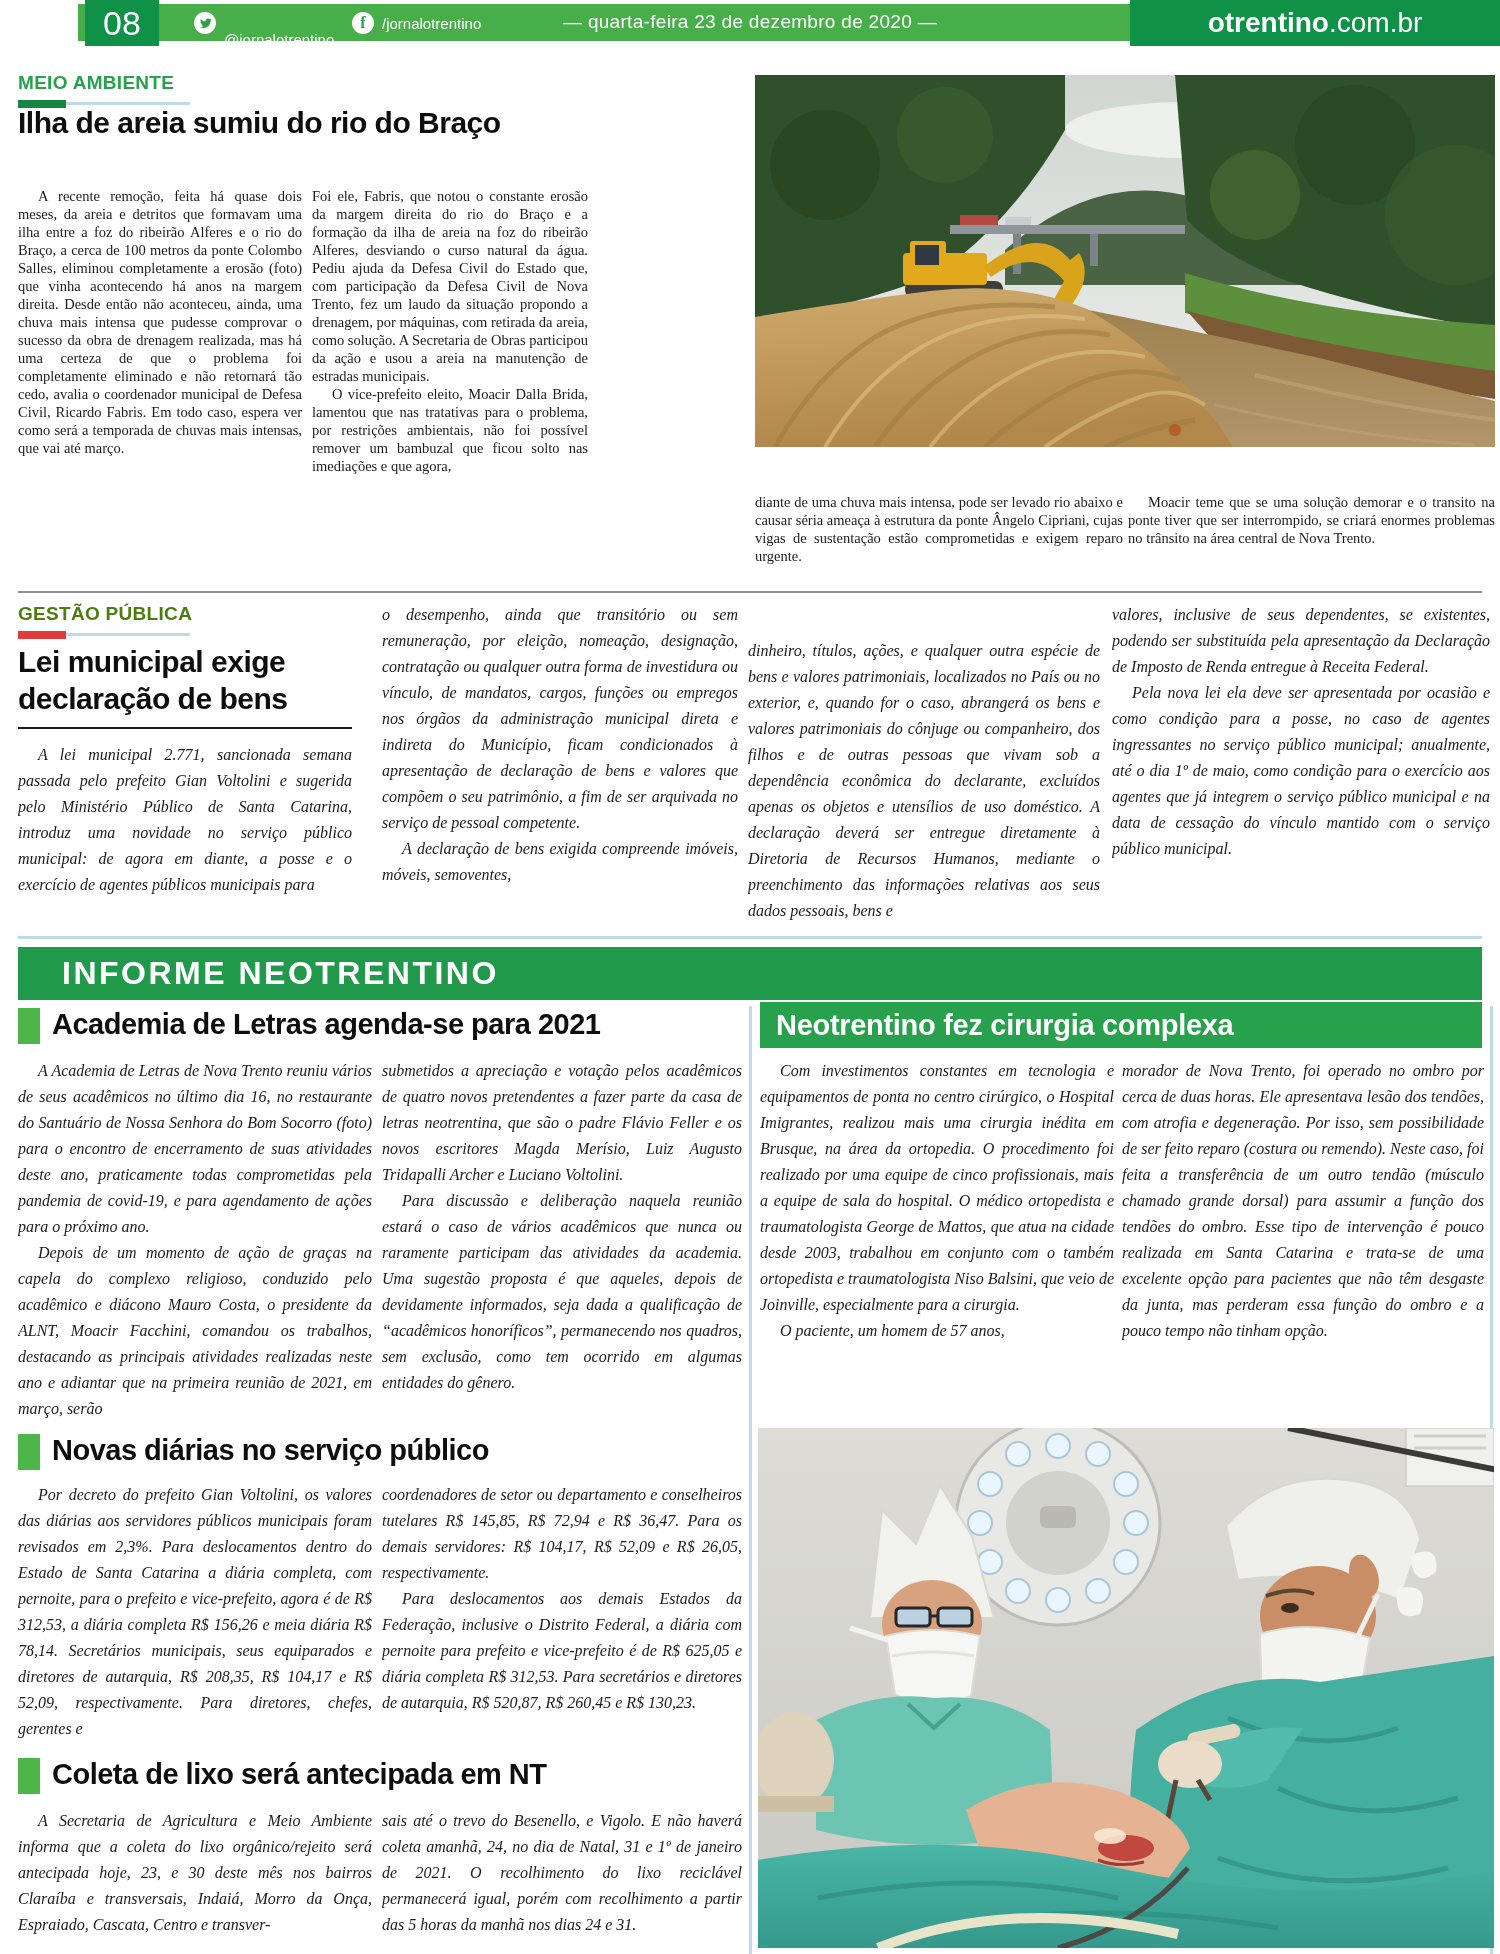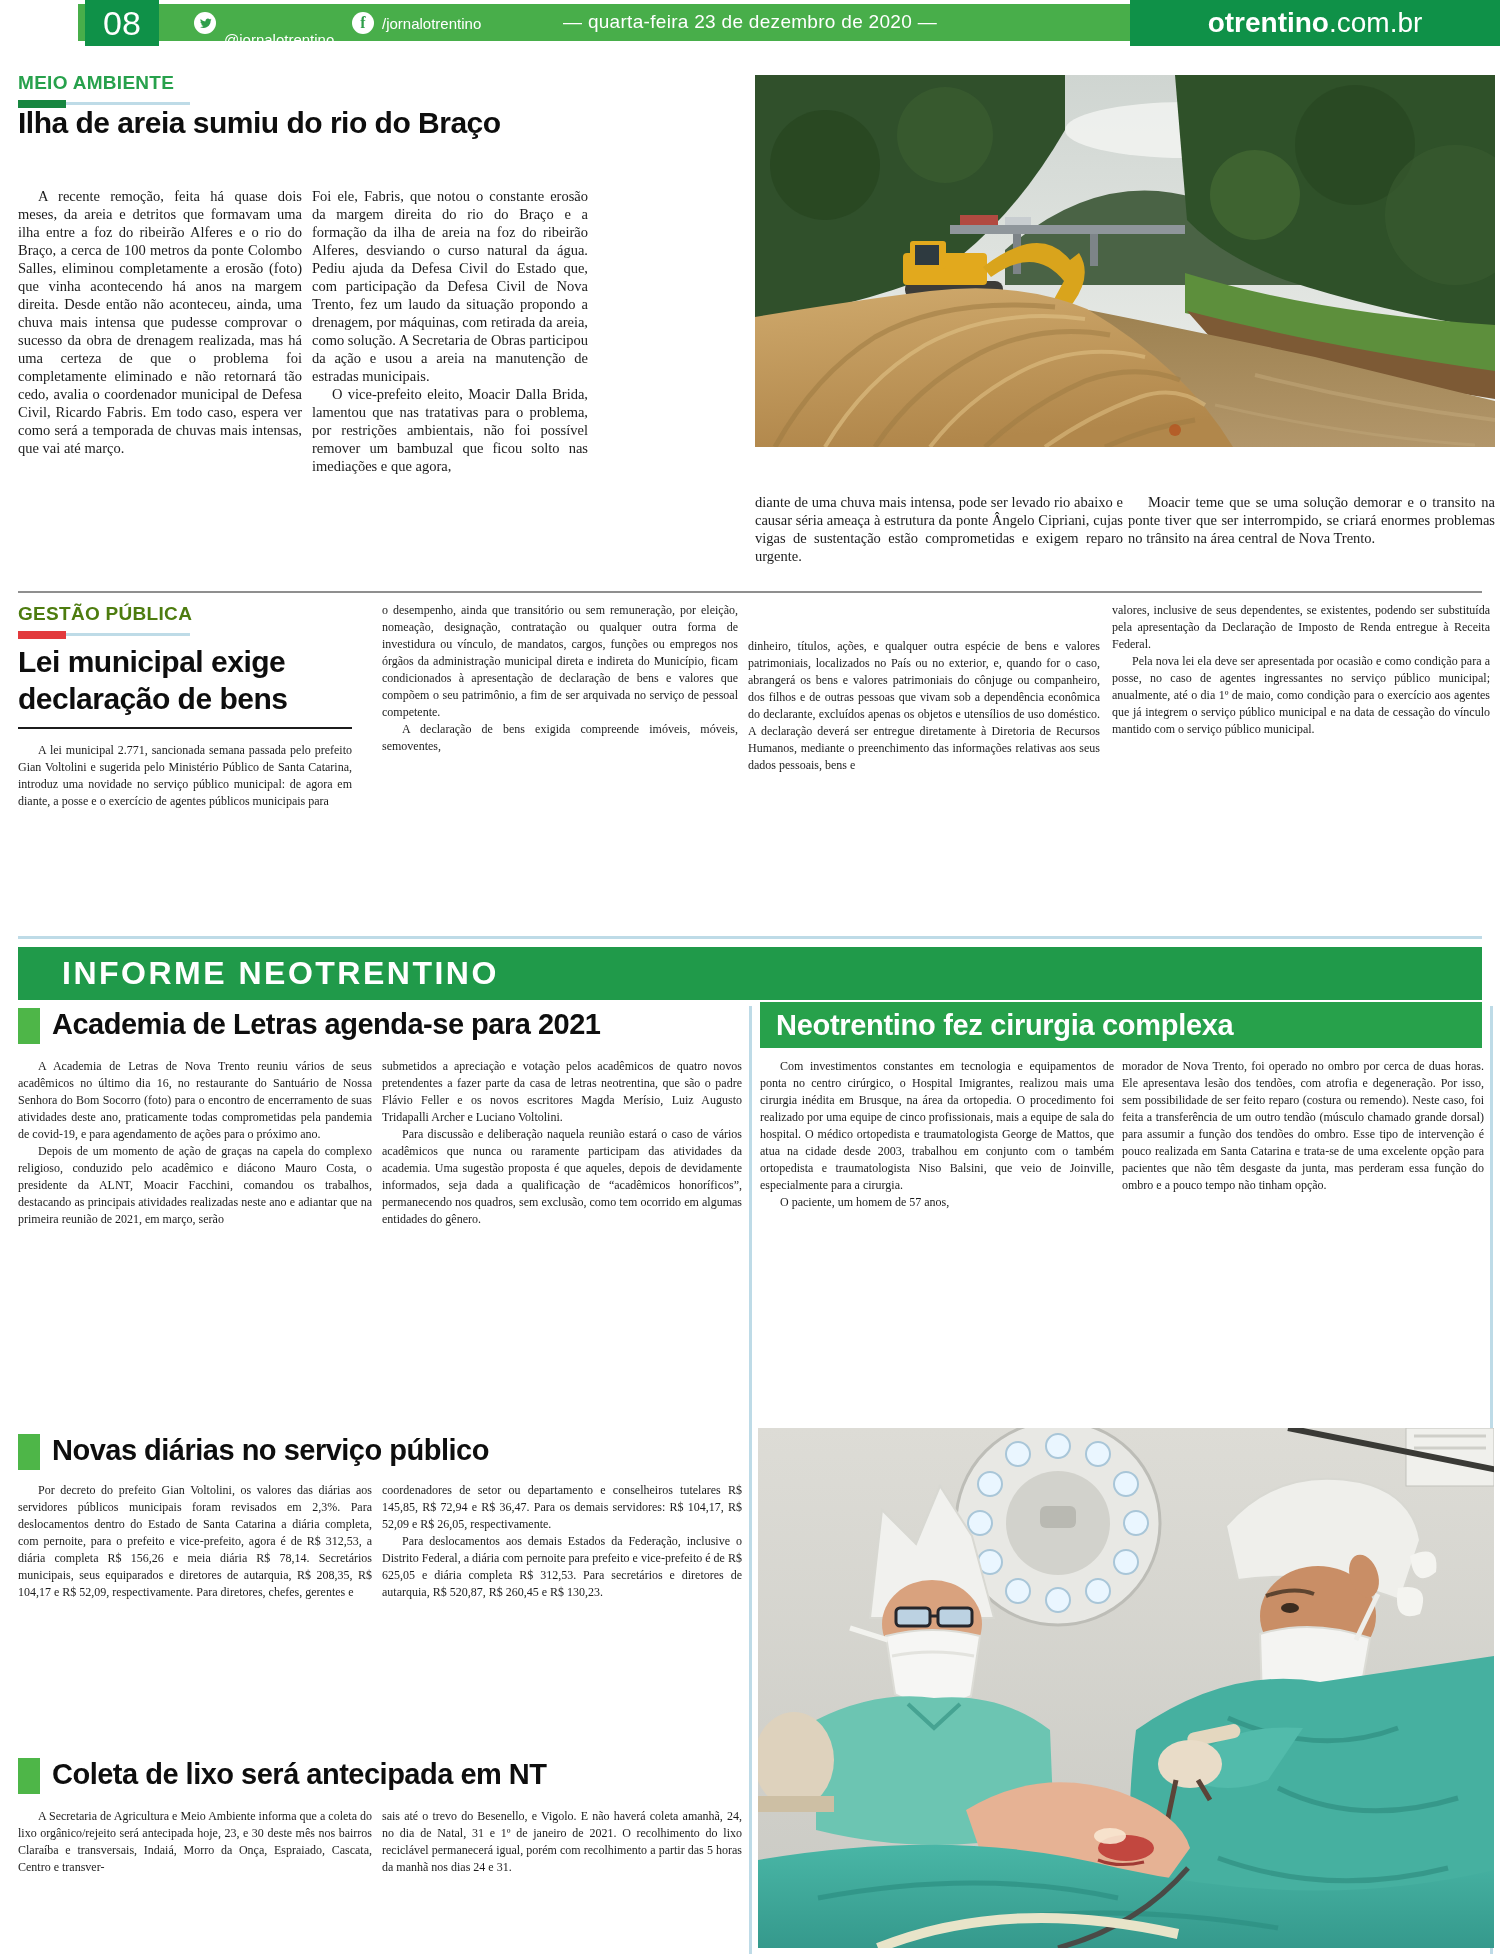--- a/index.html
+++ b/index.html
@@ -24,21 +24,21 @@
   .bullet{width:22px;height:36px;background:#4eb648;}
   .banner{background:#209a4a;color:#fff;display:flex;align-items:center;
           font-weight:800;font-size:32px;letter-spacing:2.5px;padding-left:44px;box-sizing:border-box;}
   .greenbar{background:#27a14b;color:#fff;display:flex;align-items:center;
           font-weight:700;font-size:29px;letter-spacing:-.3px;padding-left:16px;box-sizing:border-box;}
   
   .col{text-align:justify;font-family:"Liberation Serif",serif;color:#1b1b1b;overflow:hidden;}
   .col p{margin:0;text-indent:20px;}
   .col p.noind{text-indent:0;}
   .colA{font-size:14.5px;line-height:18px;margin-top:35px;}
-  .colB{font-size:12px;line-height:17px;}
+  .colB{font-size:16px;line-height:26px;font-style:italic;}
   .rule{background:#8f8f8f;} .drule{background:#1c1c1c;} .brule{background:#bedbe7;}
   .vline{background:#bedbe7;}
   svg{display:block;}
 </style>
 </head>
 <body>
 
 <div class="page">
 
   <div class="abs hbar" style="left:78px;top:4px;width:1422px;height:37px;"></div>

